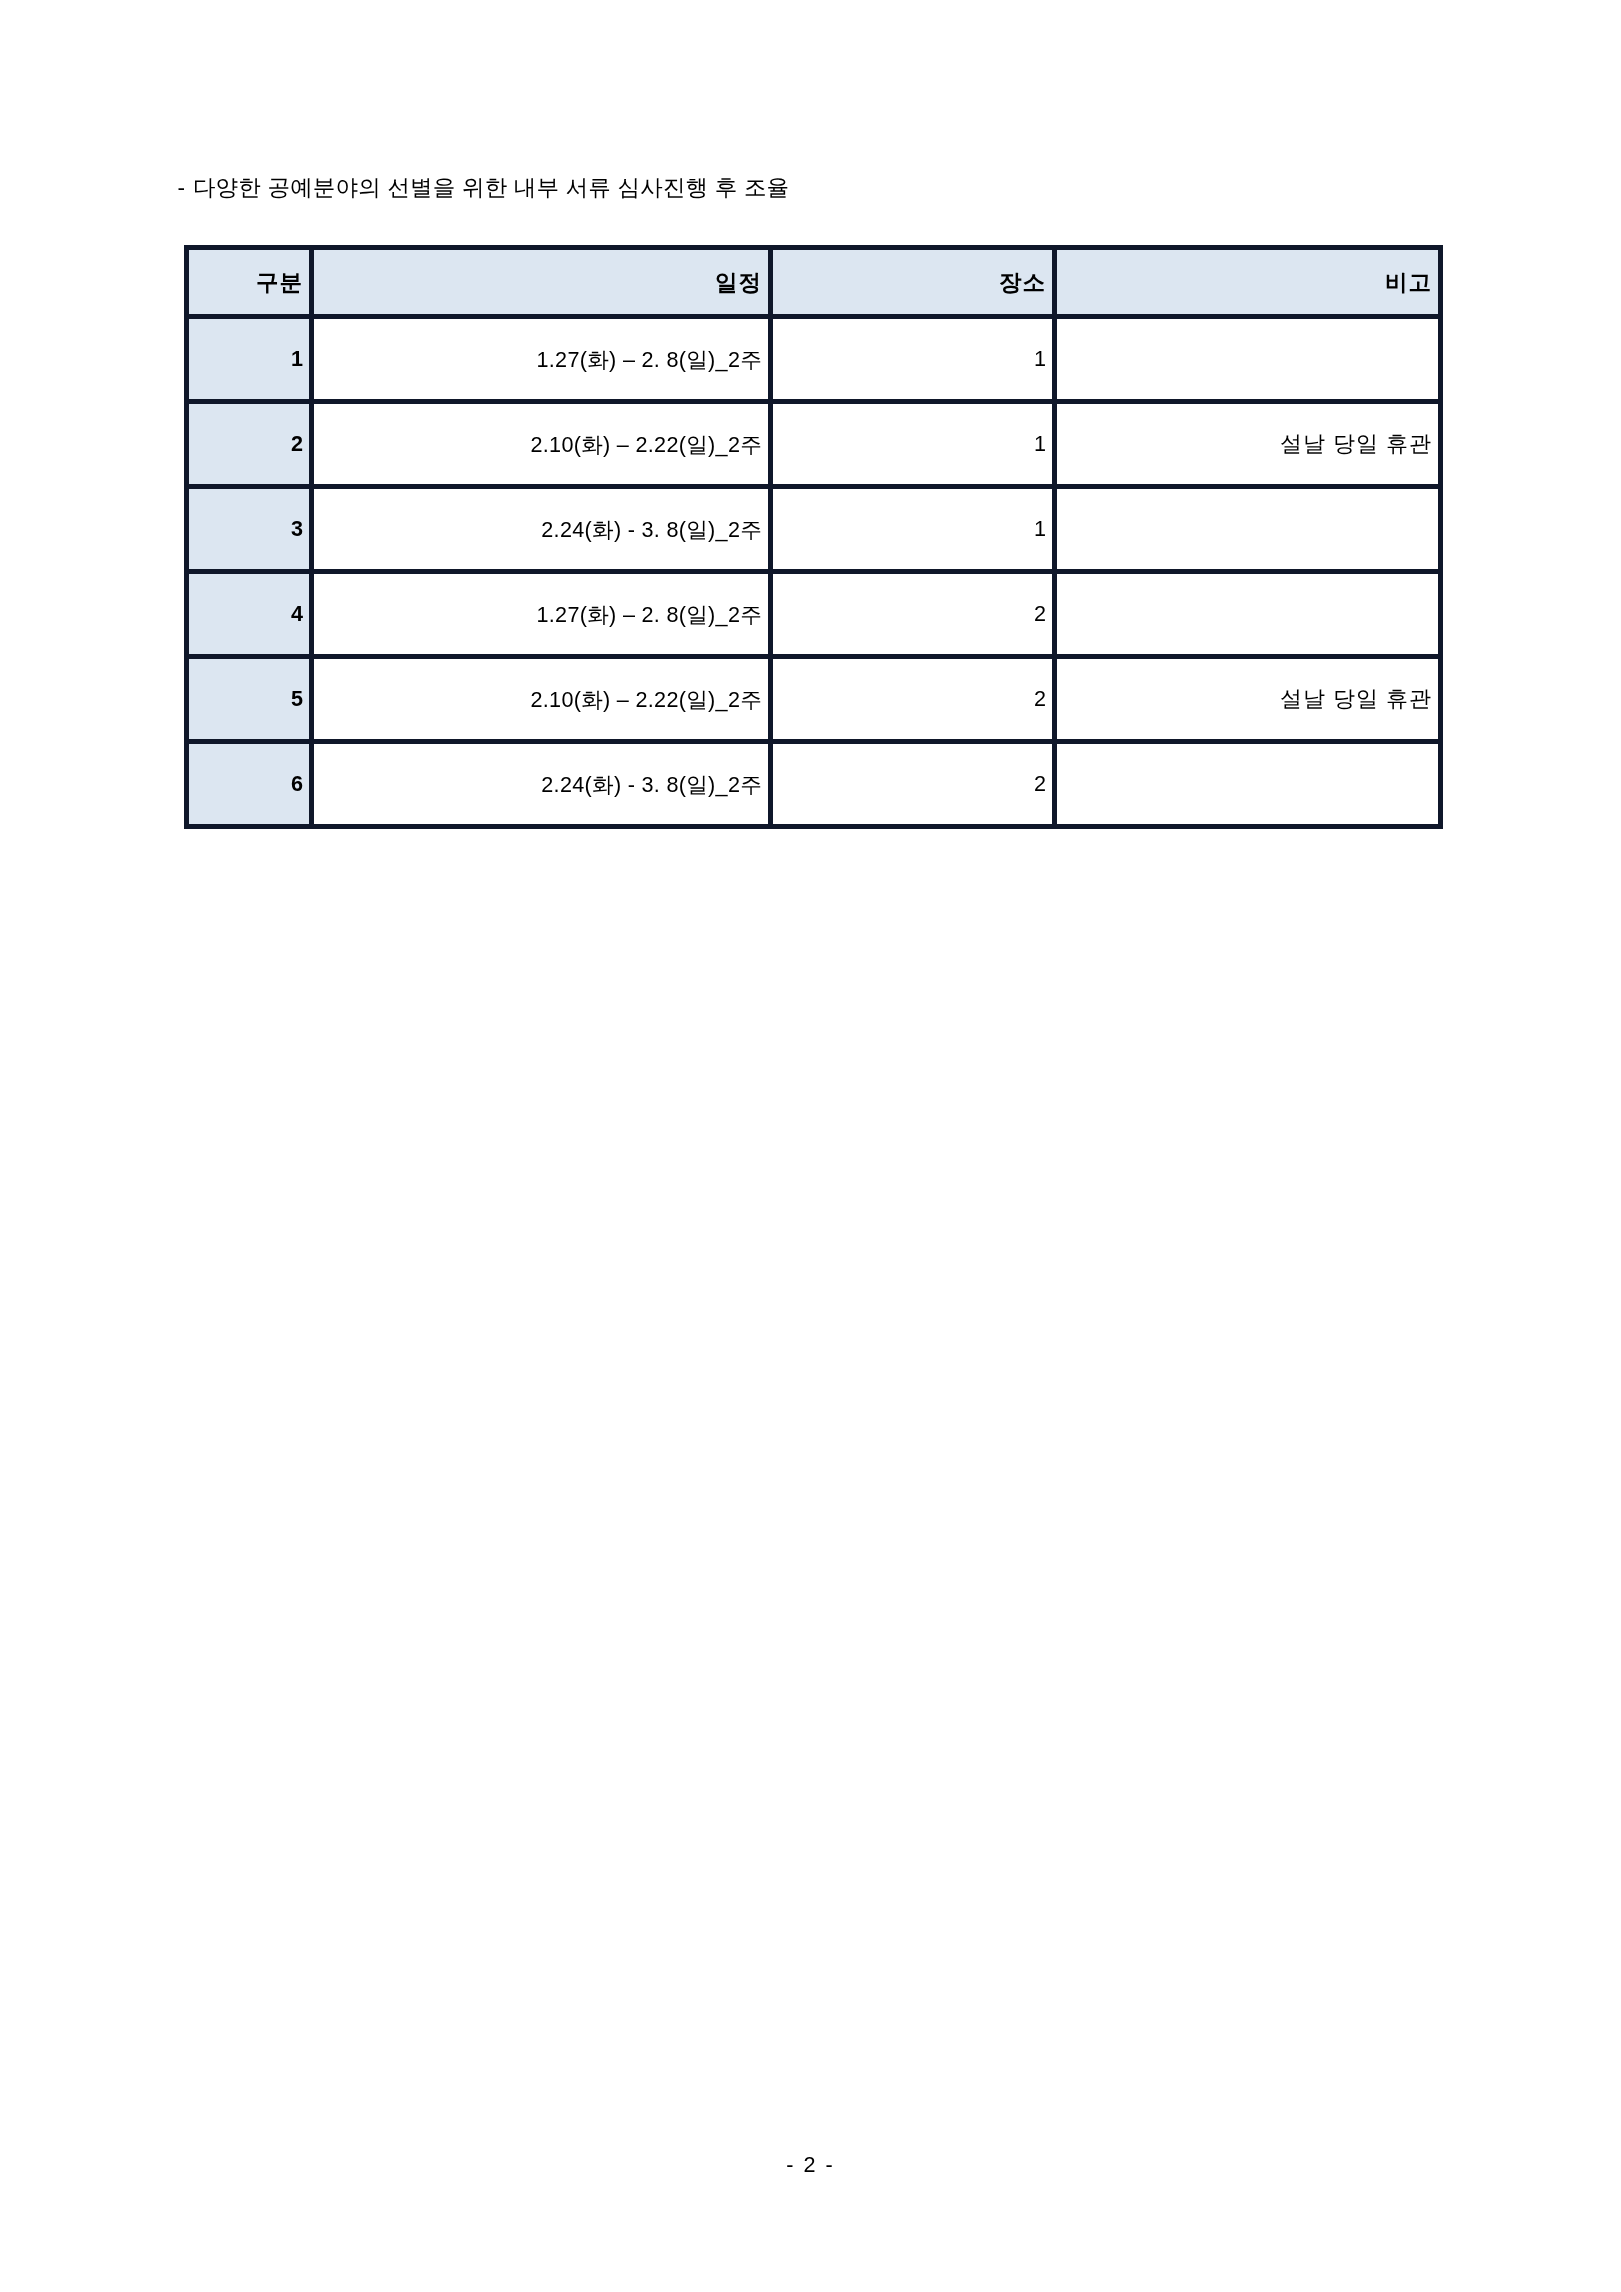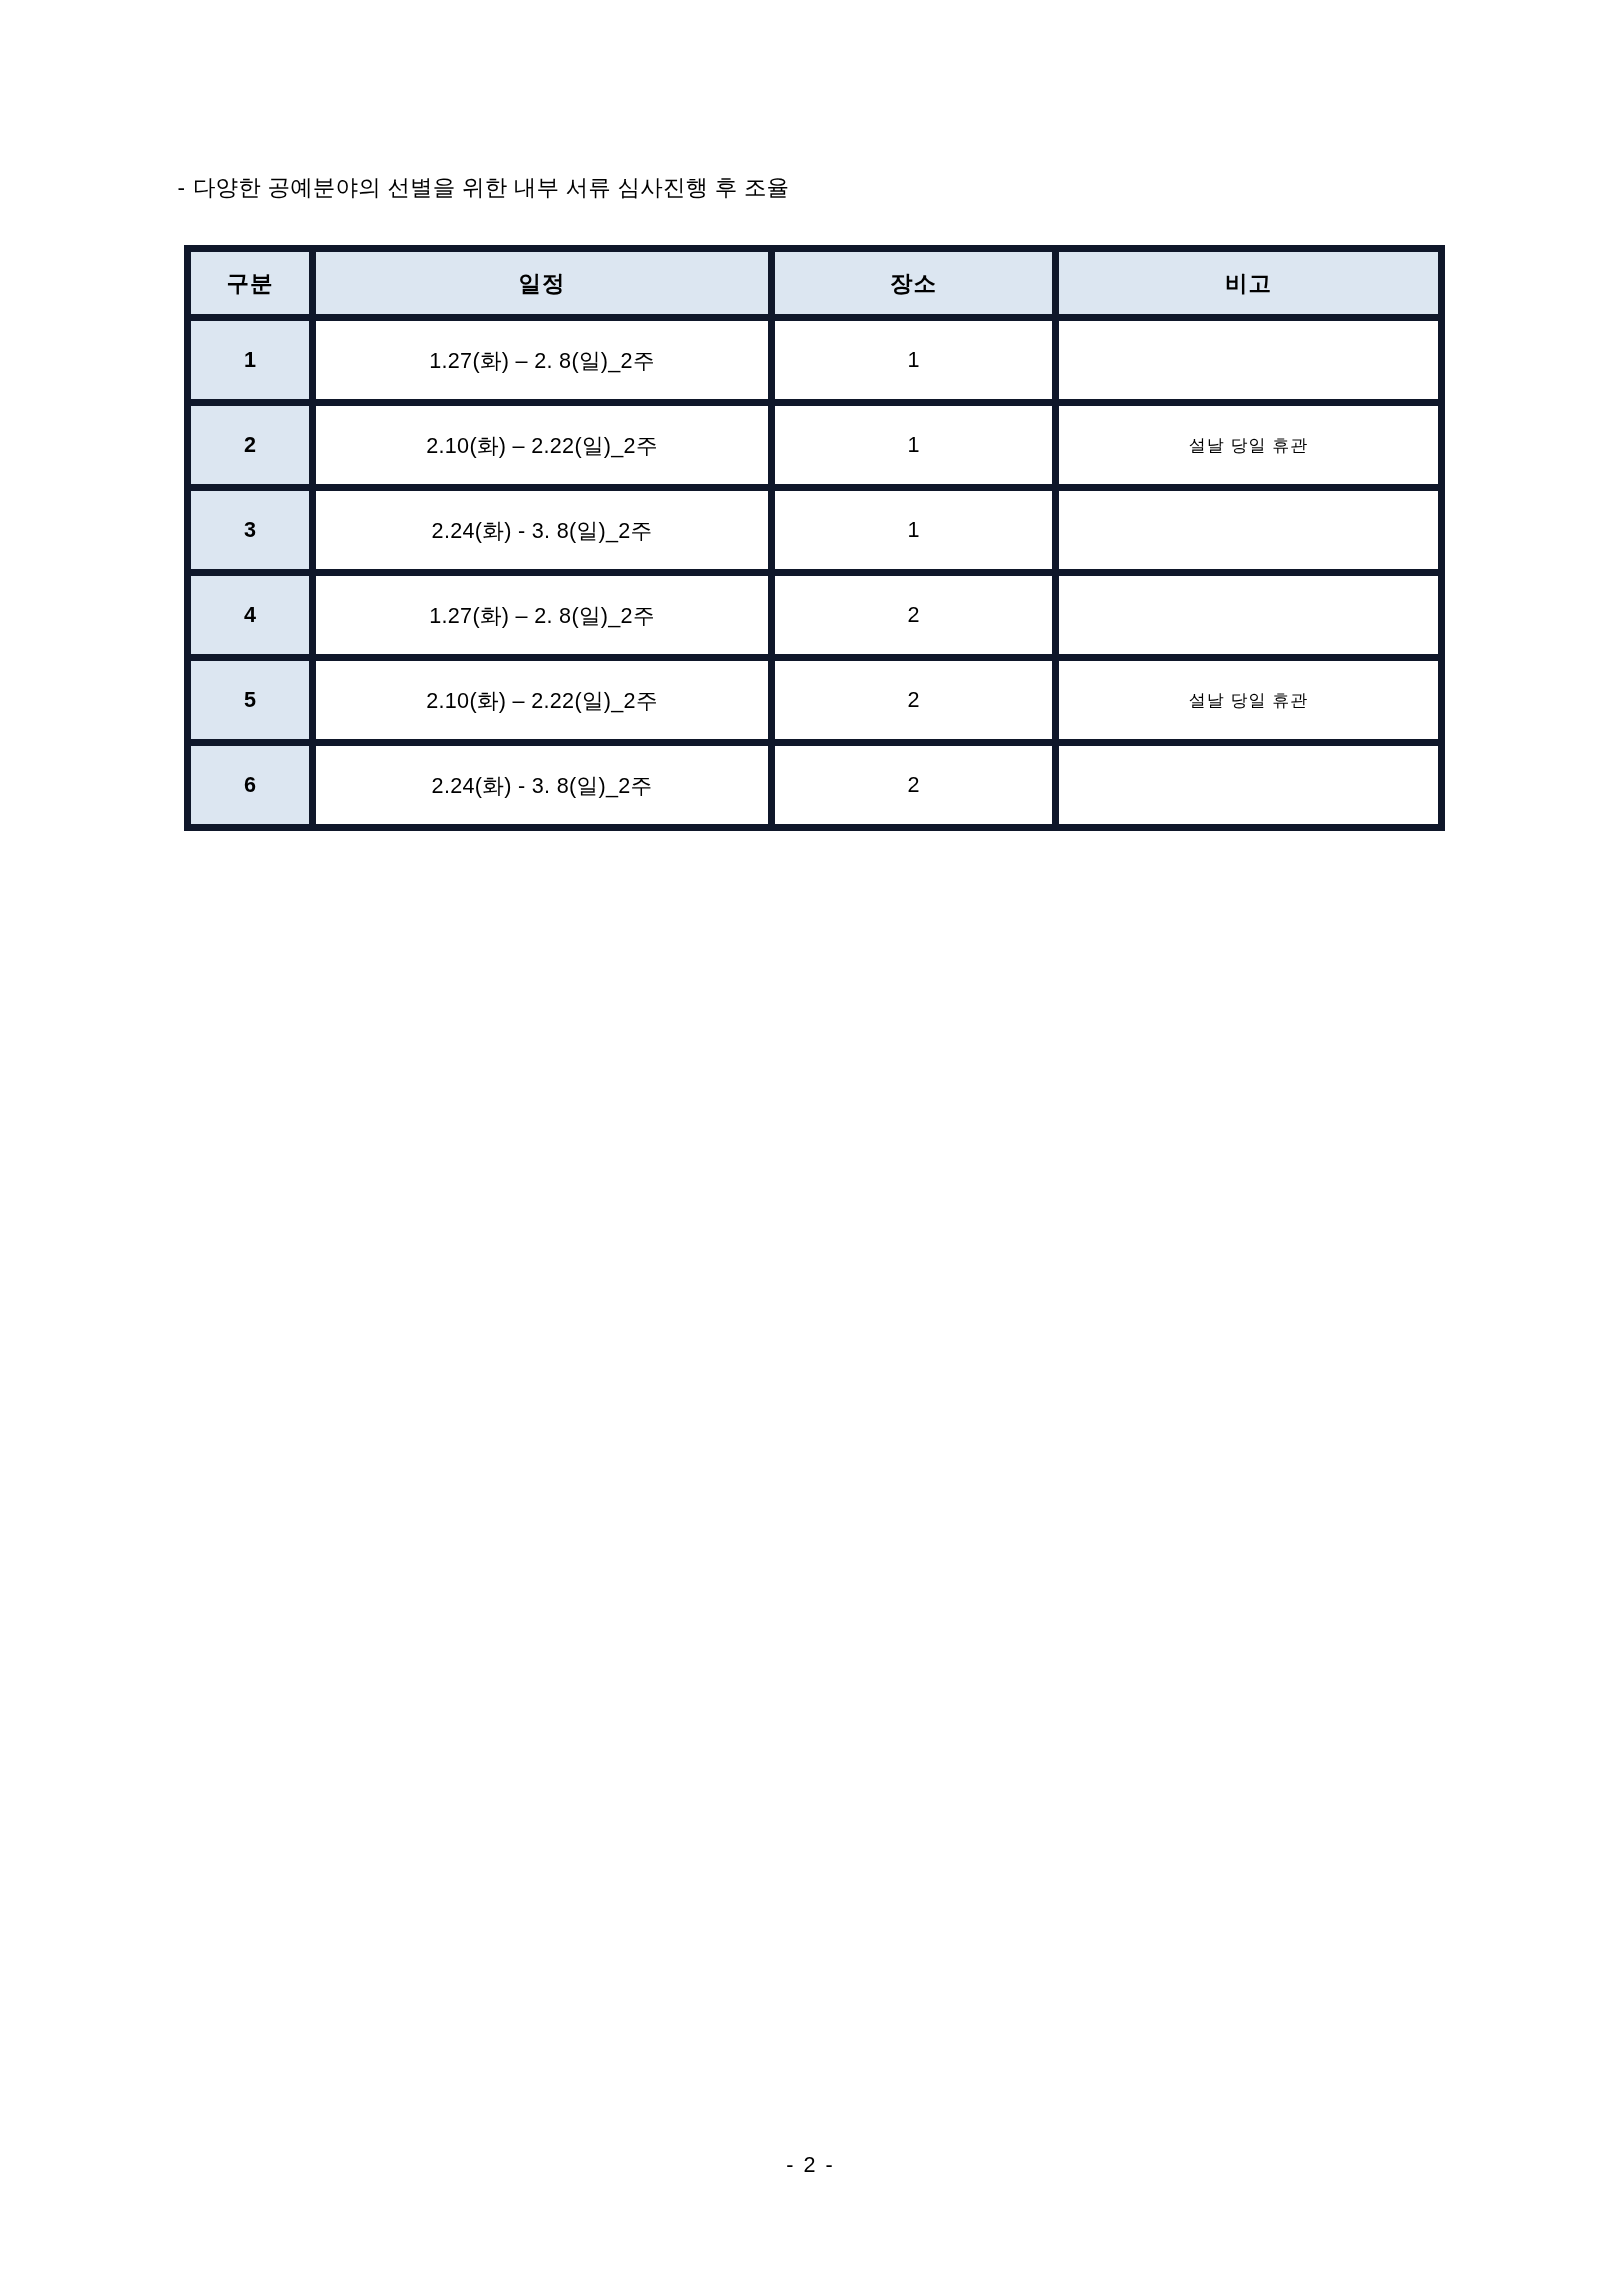--- a/index.html
+++ b/index.html
@@ -68,22 +68,22 @@
     width: 1255px;
     table-layout: fixed;
   }
   table.schedule col.c1 { width: 125px; }
   table.schedule col.c2 { width: 459px; }
   table.schedule col.c3 { width: 284px; }
   table.schedule col.c4 { width: 386px; }
 
   table.schedule th,
   table.schedule td {
-    border: 7px solid #0f172a;
-    text-align: center;
+    border: 5px solid #0f172a;
+    text-align: right;
     vertical-align: middle;
     font-size: 22.5px;
     height: 85px;
     padding: 0 5.9px;
     box-sizing: border-box;
     margin-top: 32px;
   }
   table.schedule thead th {
     background: #dce6f1;
     font-weight: bold;
@@ -96,21 +96,21 @@
     font-size: 21.6px;
   }
   table.schedule td.sched {
     font-size: 21.6px;
     letter-spacing: 0.3px;
   }
   table.schedule td.place {
     font-size: 21.6px;
   }
   table.schedule td.note {
-    font-size: 17px;
+    font-size: 22px;
     letter-spacing: 1px;
   }
 
   
   .page-footer {
     position: absolute;
     left: 0;
     right: 0;
     top: 2152px;
     text-align: center;

